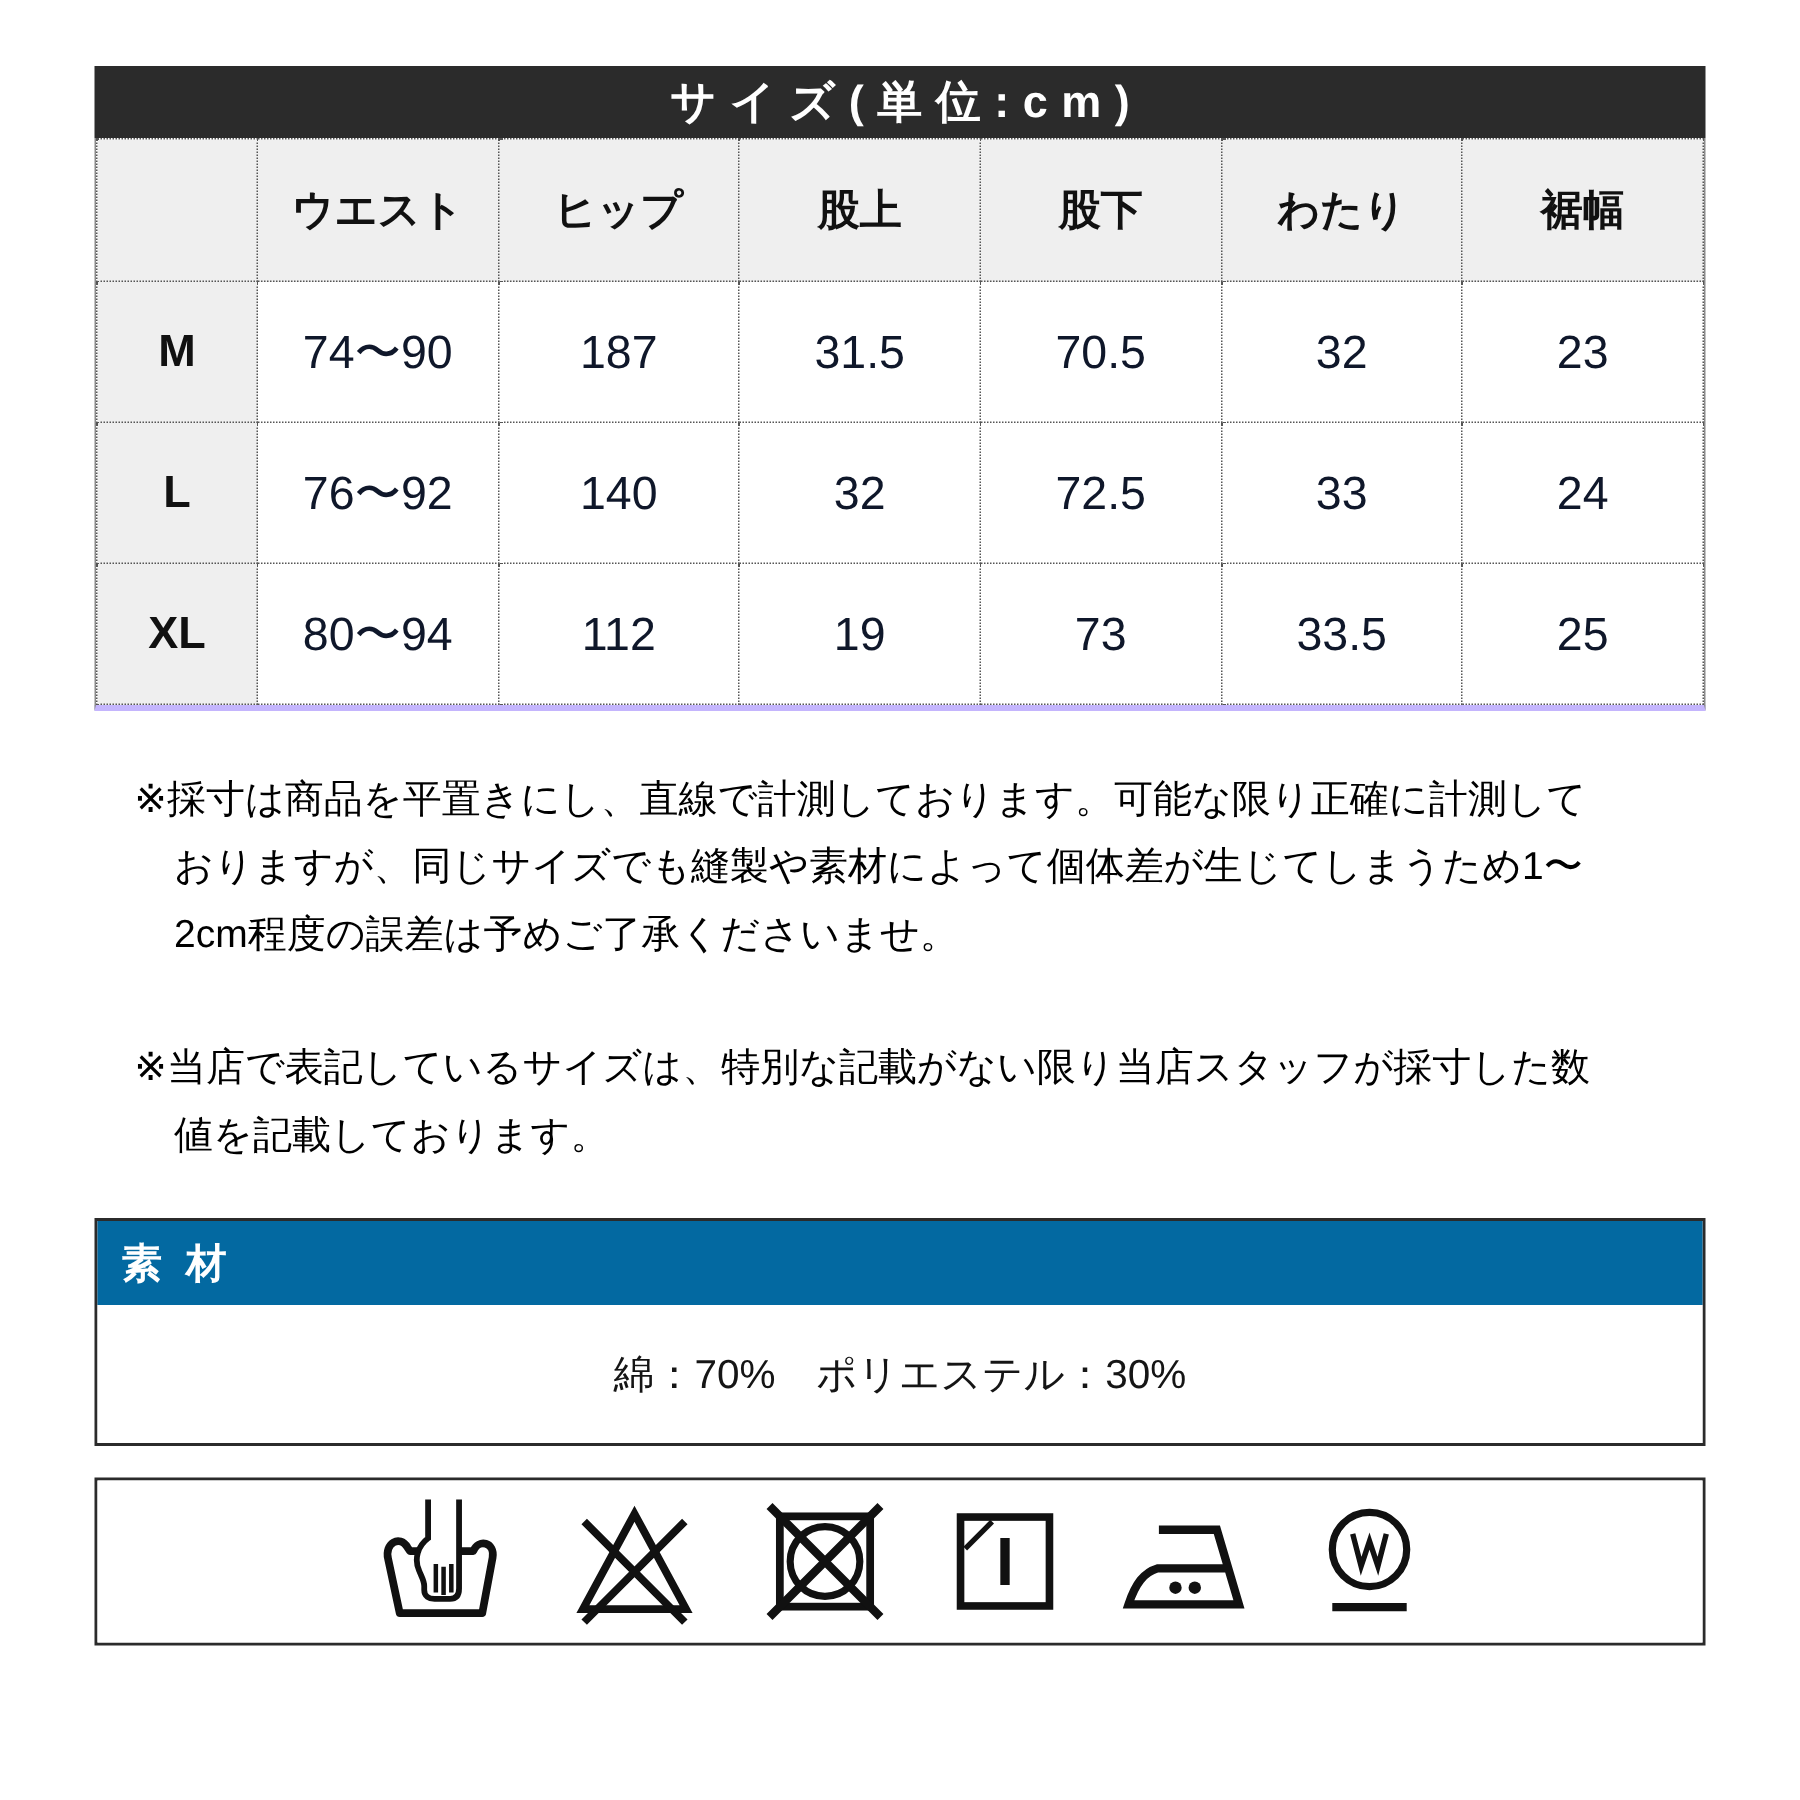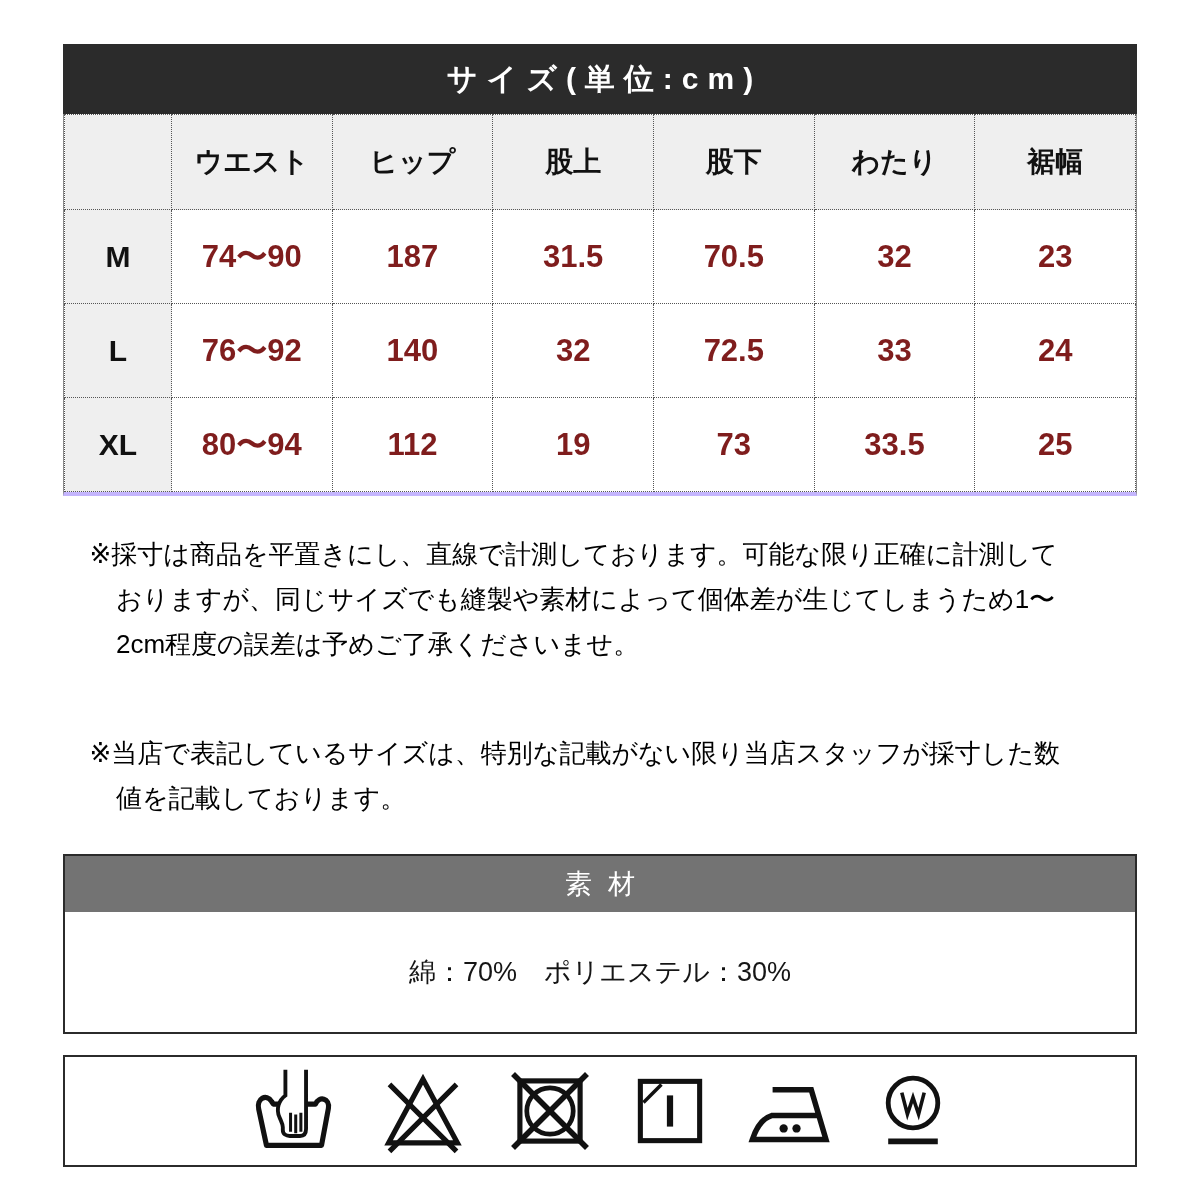--- a/index.html
+++ b/index.html
@@ -7,50 +7,50 @@
     width:1200px; height:1200px; background:#ffffff;
     font-family:"Liberation Sans","DejaVu Sans",sans-serif;
     color:#111;
     overflow:hidden;
   }
   .section { margin-left:63px; margin-right:63px; }
 
   
   .size-section { margin-top:44px; }
   .title-bar {
-    background:#2b2b2b; color:#fff; height:70px;
+    background:#2b2b2b; color:#fff; height:48px;
     display:flex; align-items:center; justify-content:center;
     font-size:30px; font-weight:bold; letter-spacing:9px; text-indent:9px;
   }
   .table-wrap { border:1px solid #8a8a8a; border-top:none; border-bottom:4px solid #c4b5fd; }
   table { width:100%; border-collapse:collapse; table-layout:fixed; }
   th,td { border:1px dotted #555; text-align:center; vertical-align:middle; }
   thead th { height:92px; background:#efefef; font-size:28px; font-weight:bold; }
   tbody th { height:91px; background:#efefef; font-size:30px; font-weight:bold; }
-  tbody td { background:#fff; font-size:31px; font-weight:bold; color:#7f1d1d;margin-left:11px; }
+  tbody td { background:#fff; font-size:31px; font-weight:normal; color:#0f172a;margin-left:11px; }
 
   
   .notes { margin:36px 63px 0; }
   .note {
     width:1005px; box-sizing:border-box;
     padding-left:53px; text-indent:-26.5px;
     font-size:26px; line-height:45px; color:#000000; margin:0;
   }
-  .note + .note { margin-top:64px; }
+  .note + .note { margin-top:44px; }
 
   
   .boxed { border:2px solid #2b2b2b; }
   .material-section { margin-top:33px; }
   .box-bar {
-    background:#737373; color:#fff; height:56px;
-    display:flex; align-items:center; justify-content:center;
-    font-size:27px; font-weight:normal; letter-spacing:16px; text-indent:16px;
+    background:#0369a1; color:#fff; height:56px;
+    display:flex; align-items:center; 
+    font-size:27px; font-weight:bold; letter-spacing:16px; text-indent:16px;
   }
   .material-body {
-    height:120px; background:#fff;
+    height:92px; background:#fff;
     display:flex; align-items:center; justify-content:center;
     font-size:27px; color:#151515;
   }
   .laundry-section { margin-top:21px; }
   .laundry-section .box-bar { height:62px; }
   .laundry-body {
     height:108px; background:#fff;
     display:flex; align-items:center; justify-content:center; gap:36px;
   }
   svg.care { display:block; }

